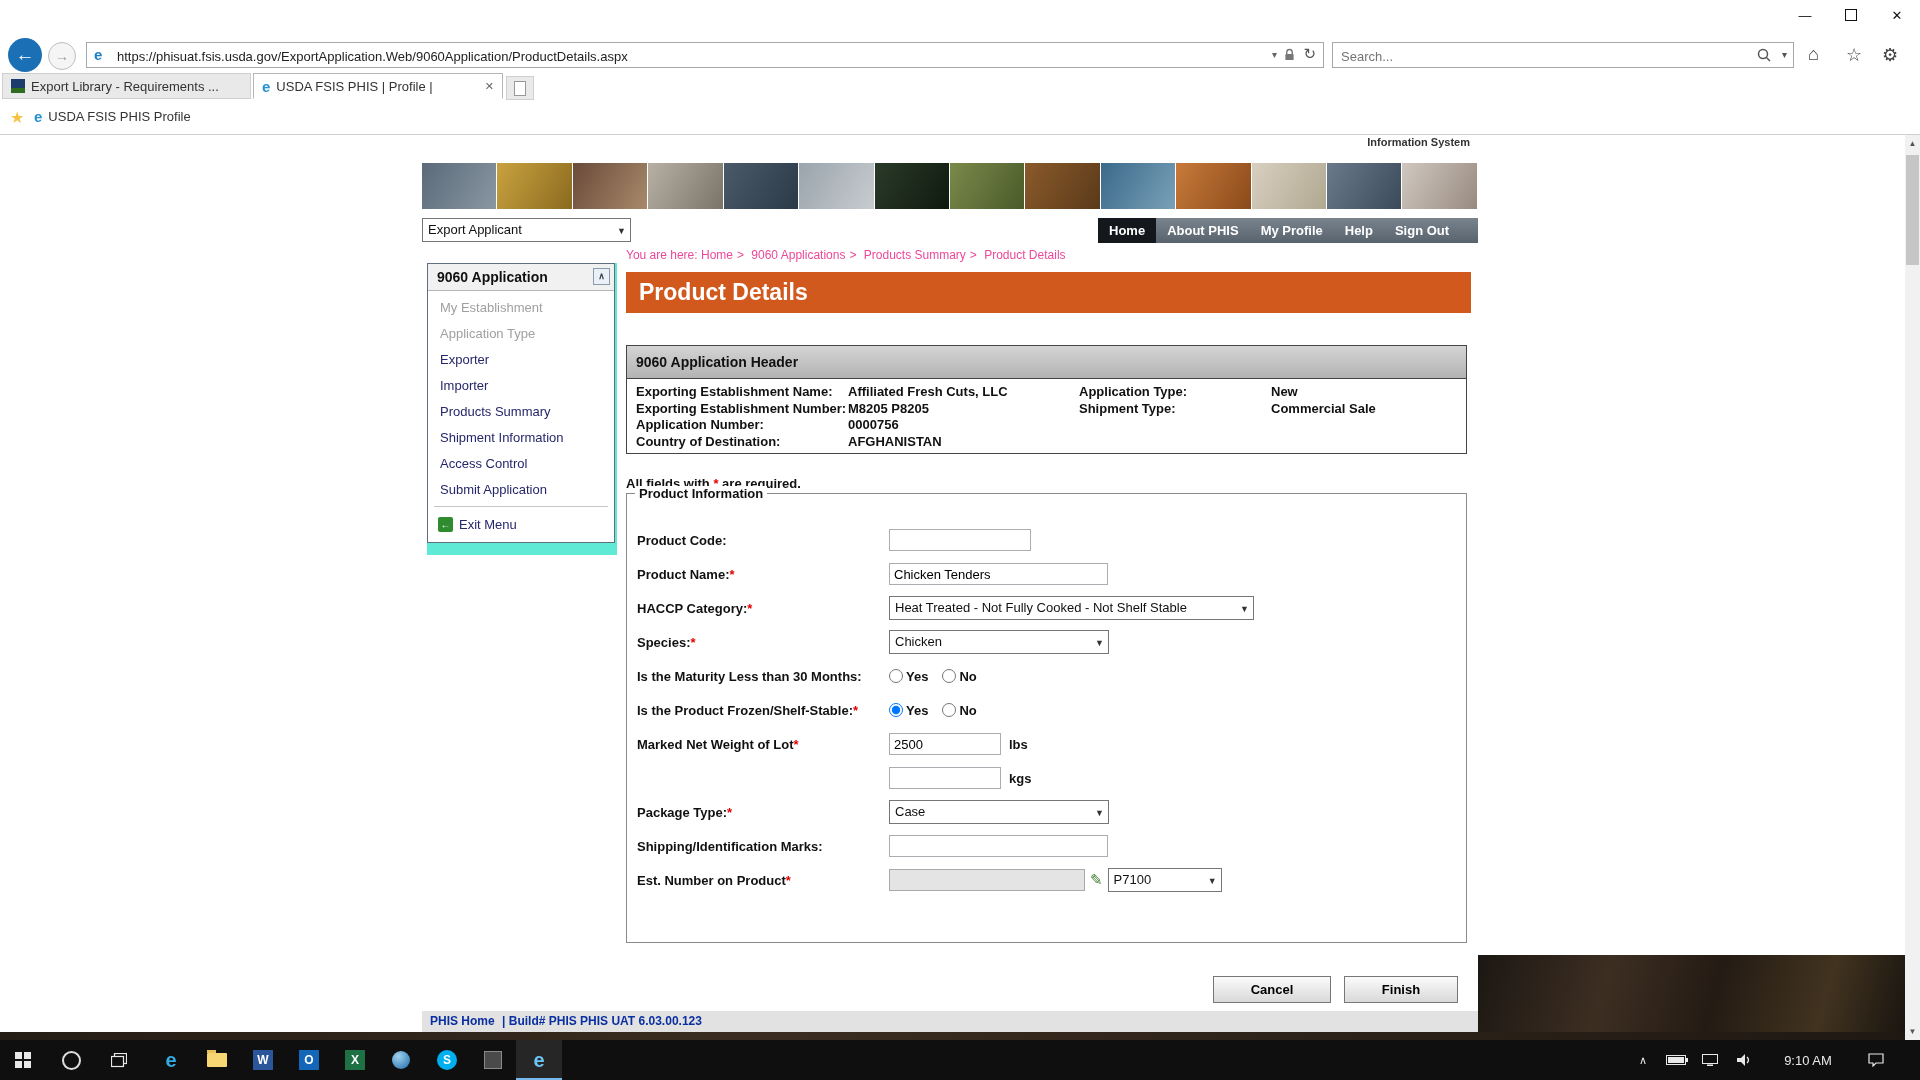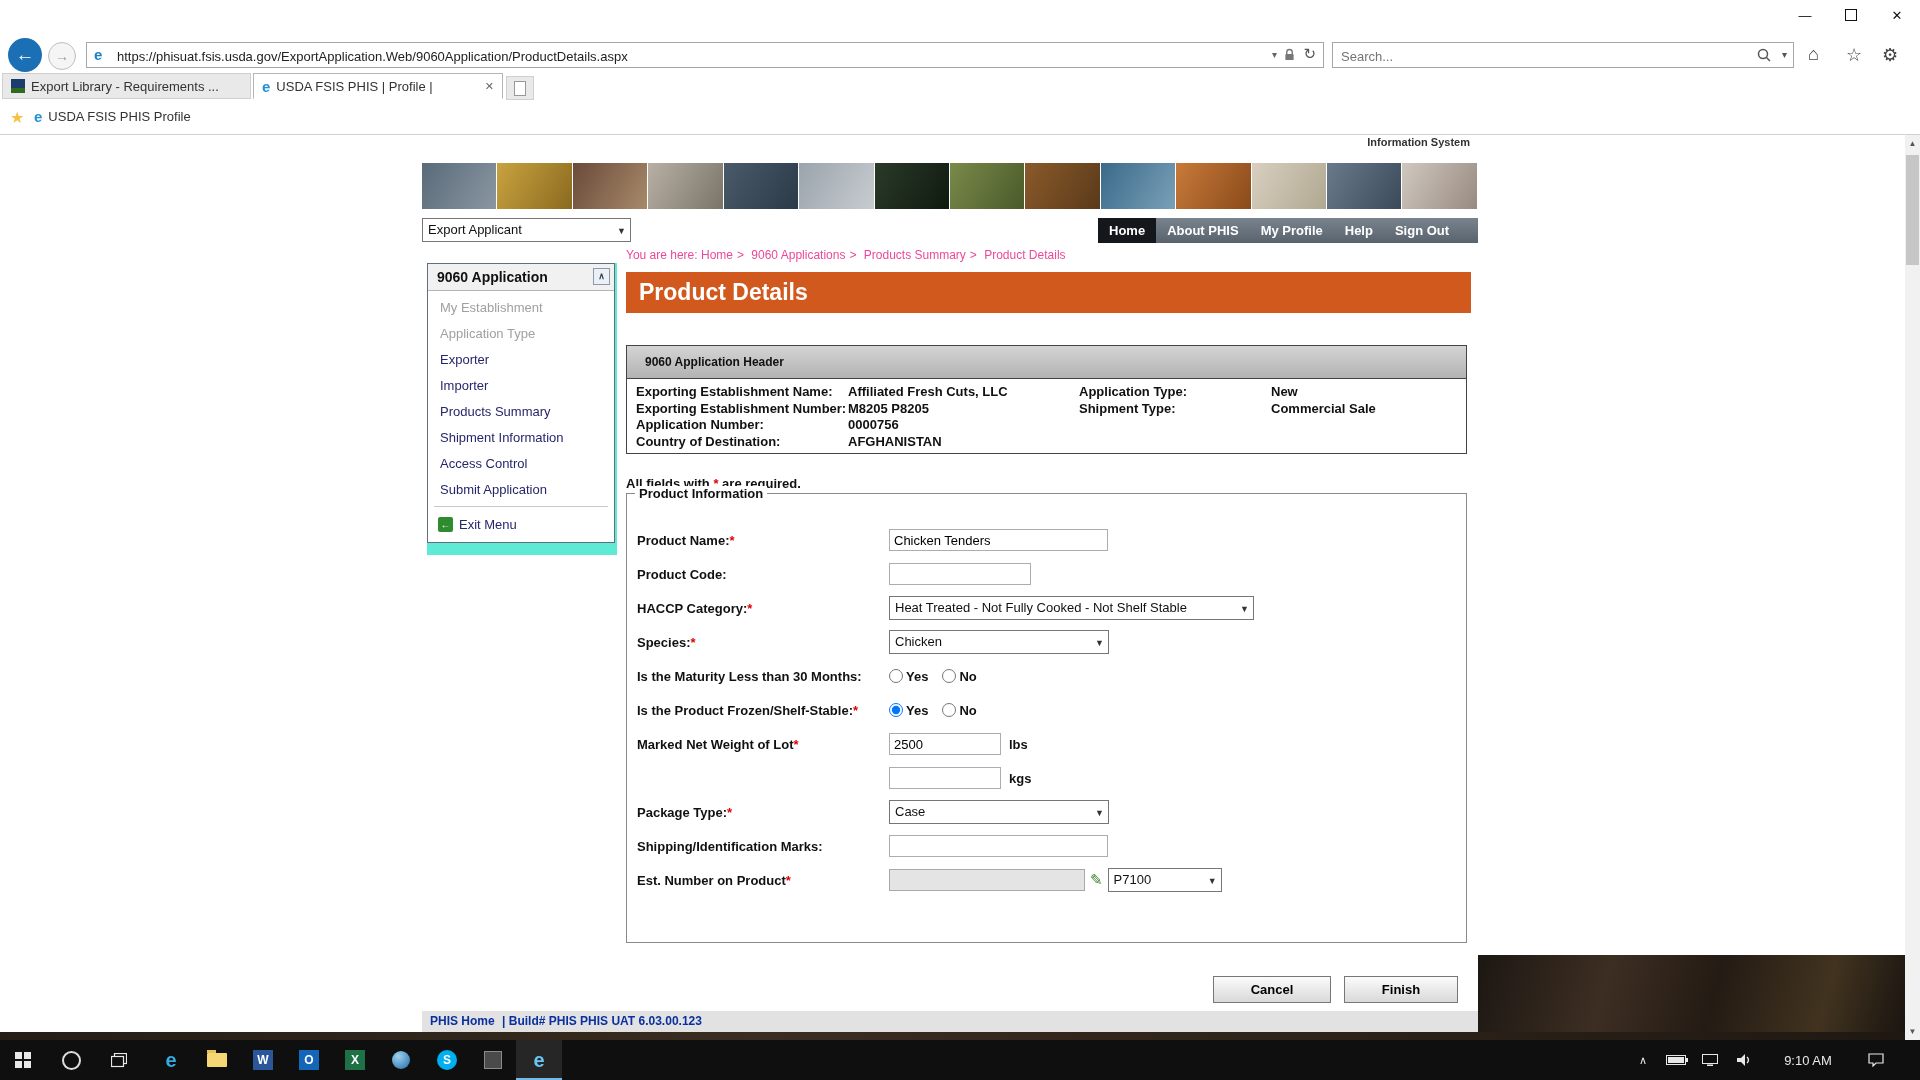--- a/index.html
+++ b/index.html
@@ -82,21 +82,21 @@
   #sidebar-head{position:relative;height:26px;background:#F1F1F1;border-bottom:1px solid #B5B5B5;line-height:26px;padding-left:9px;font-weight:bold;font-size:14px}
   #collapse-btn{position:absolute;right:4px;top:4px;width:17px;height:17px;border:1px solid #8A9AAA;background:#EAF0F6;font-size:9px;text-align:center;line-height:15px;color:#345;box-sizing:border-box}
   #sidebar-items{padding:4px 0 4px 0}
   .side-item{height:26px;line-height:26px;padding-left:12px;font-size:13px;color:#26266B;cursor:default;white-space:nowrap}
   .side-item.disabled{color:#A0A0A0}
   .side-sep{border-top:1px solid #C8C8C8;margin:3px 6px}
   #exit-item{display:flex;align-items:center;gap:6px;padding-left:10px;height:28px;font-size:13px;color:#26266B}
   .exit-ico{width:15px;height:15px;background:#2E8B2E;color:#fff;font-size:10px;text-align:center;line-height:15px;border-radius:2px;flex-shrink:0}
   
   #app-header-box{position:absolute;left:204px;top:210px;width:841px;border:1px solid #444;background:#fff;box-sizing:border-box}
-  #ahb-title{height:32px;background:linear-gradient(#D4D4D4,#B3B3B3);border-bottom:1px solid #444;line-height:32px;padding-left:18px;font-weight:bold;font-size:12px}
+  #ahb-title{height:32px;background:linear-gradient(#D4D4D4,#B3B3B3);border-bottom:1px solid #444;line-height:32px;padding-left:9px;font-weight:bold;font-size:14px}
   #ahb-body{position:relative;height:74px;font-size:13px;font-weight:bold}
   .ah-col{position:absolute;top:5px}
   .ah-left{left:9px}.ah-right{left:452px}
   .ah-row{display:flex;line-height:16.5px}
   .ah-left .ah-label{width:212px}.ah-right .ah-label{width:192px}
   
   #required-note{position:absolute;left:204px;top:341px;font-size:13px;font-weight:bold}
   .req{color:#E00000;font-weight:bold}
   #fieldset{position:absolute;left:204px;top:358px;width:841px;height:450px;border:1px solid #8A8A8A;box-sizing:border-box;padding:34px 0 0 10px}
   #legend{position:absolute;top:-8px;left:8px;background:#fff;padding:0 4px;font-weight:bold;font-size:13px}
@@ -321,27 +321,27 @@
     <div id="required-note">
       <span>All fields with</span>
       <span class="req">*</span>
       <span>are required.</span>
     </div>
 
     <div id="fieldset">
       <span id="legend">Product Information</span>
 
       <div class="frow">
+        <span class="flabel">Product Code:</span>
+        <input class="tin w142" value="" style="">
+      </div>
+
+      <div class="frow">
         <span class="flabel"><span>Product Name:</span><span class="req">*</span></span>
         <input class="tin w219" value="Chicken Tenders" style="">
-      </div>
-
-      <div class="frow">
-        <span class="flabel">Product Code:</span>
-        <input class="tin w142" value="" style="">
       </div>
 
       <div class="frow">
         <span class="flabel"><span>HACCP Category:</span><span class="req">*</span></span>
         <div class="selectbox sb365">
           <span>Heat Treated - Not Fully Cooked - Not Shelf Stable</span>
           <span class="arr">▼</span>
         </div>
       </div>
 

